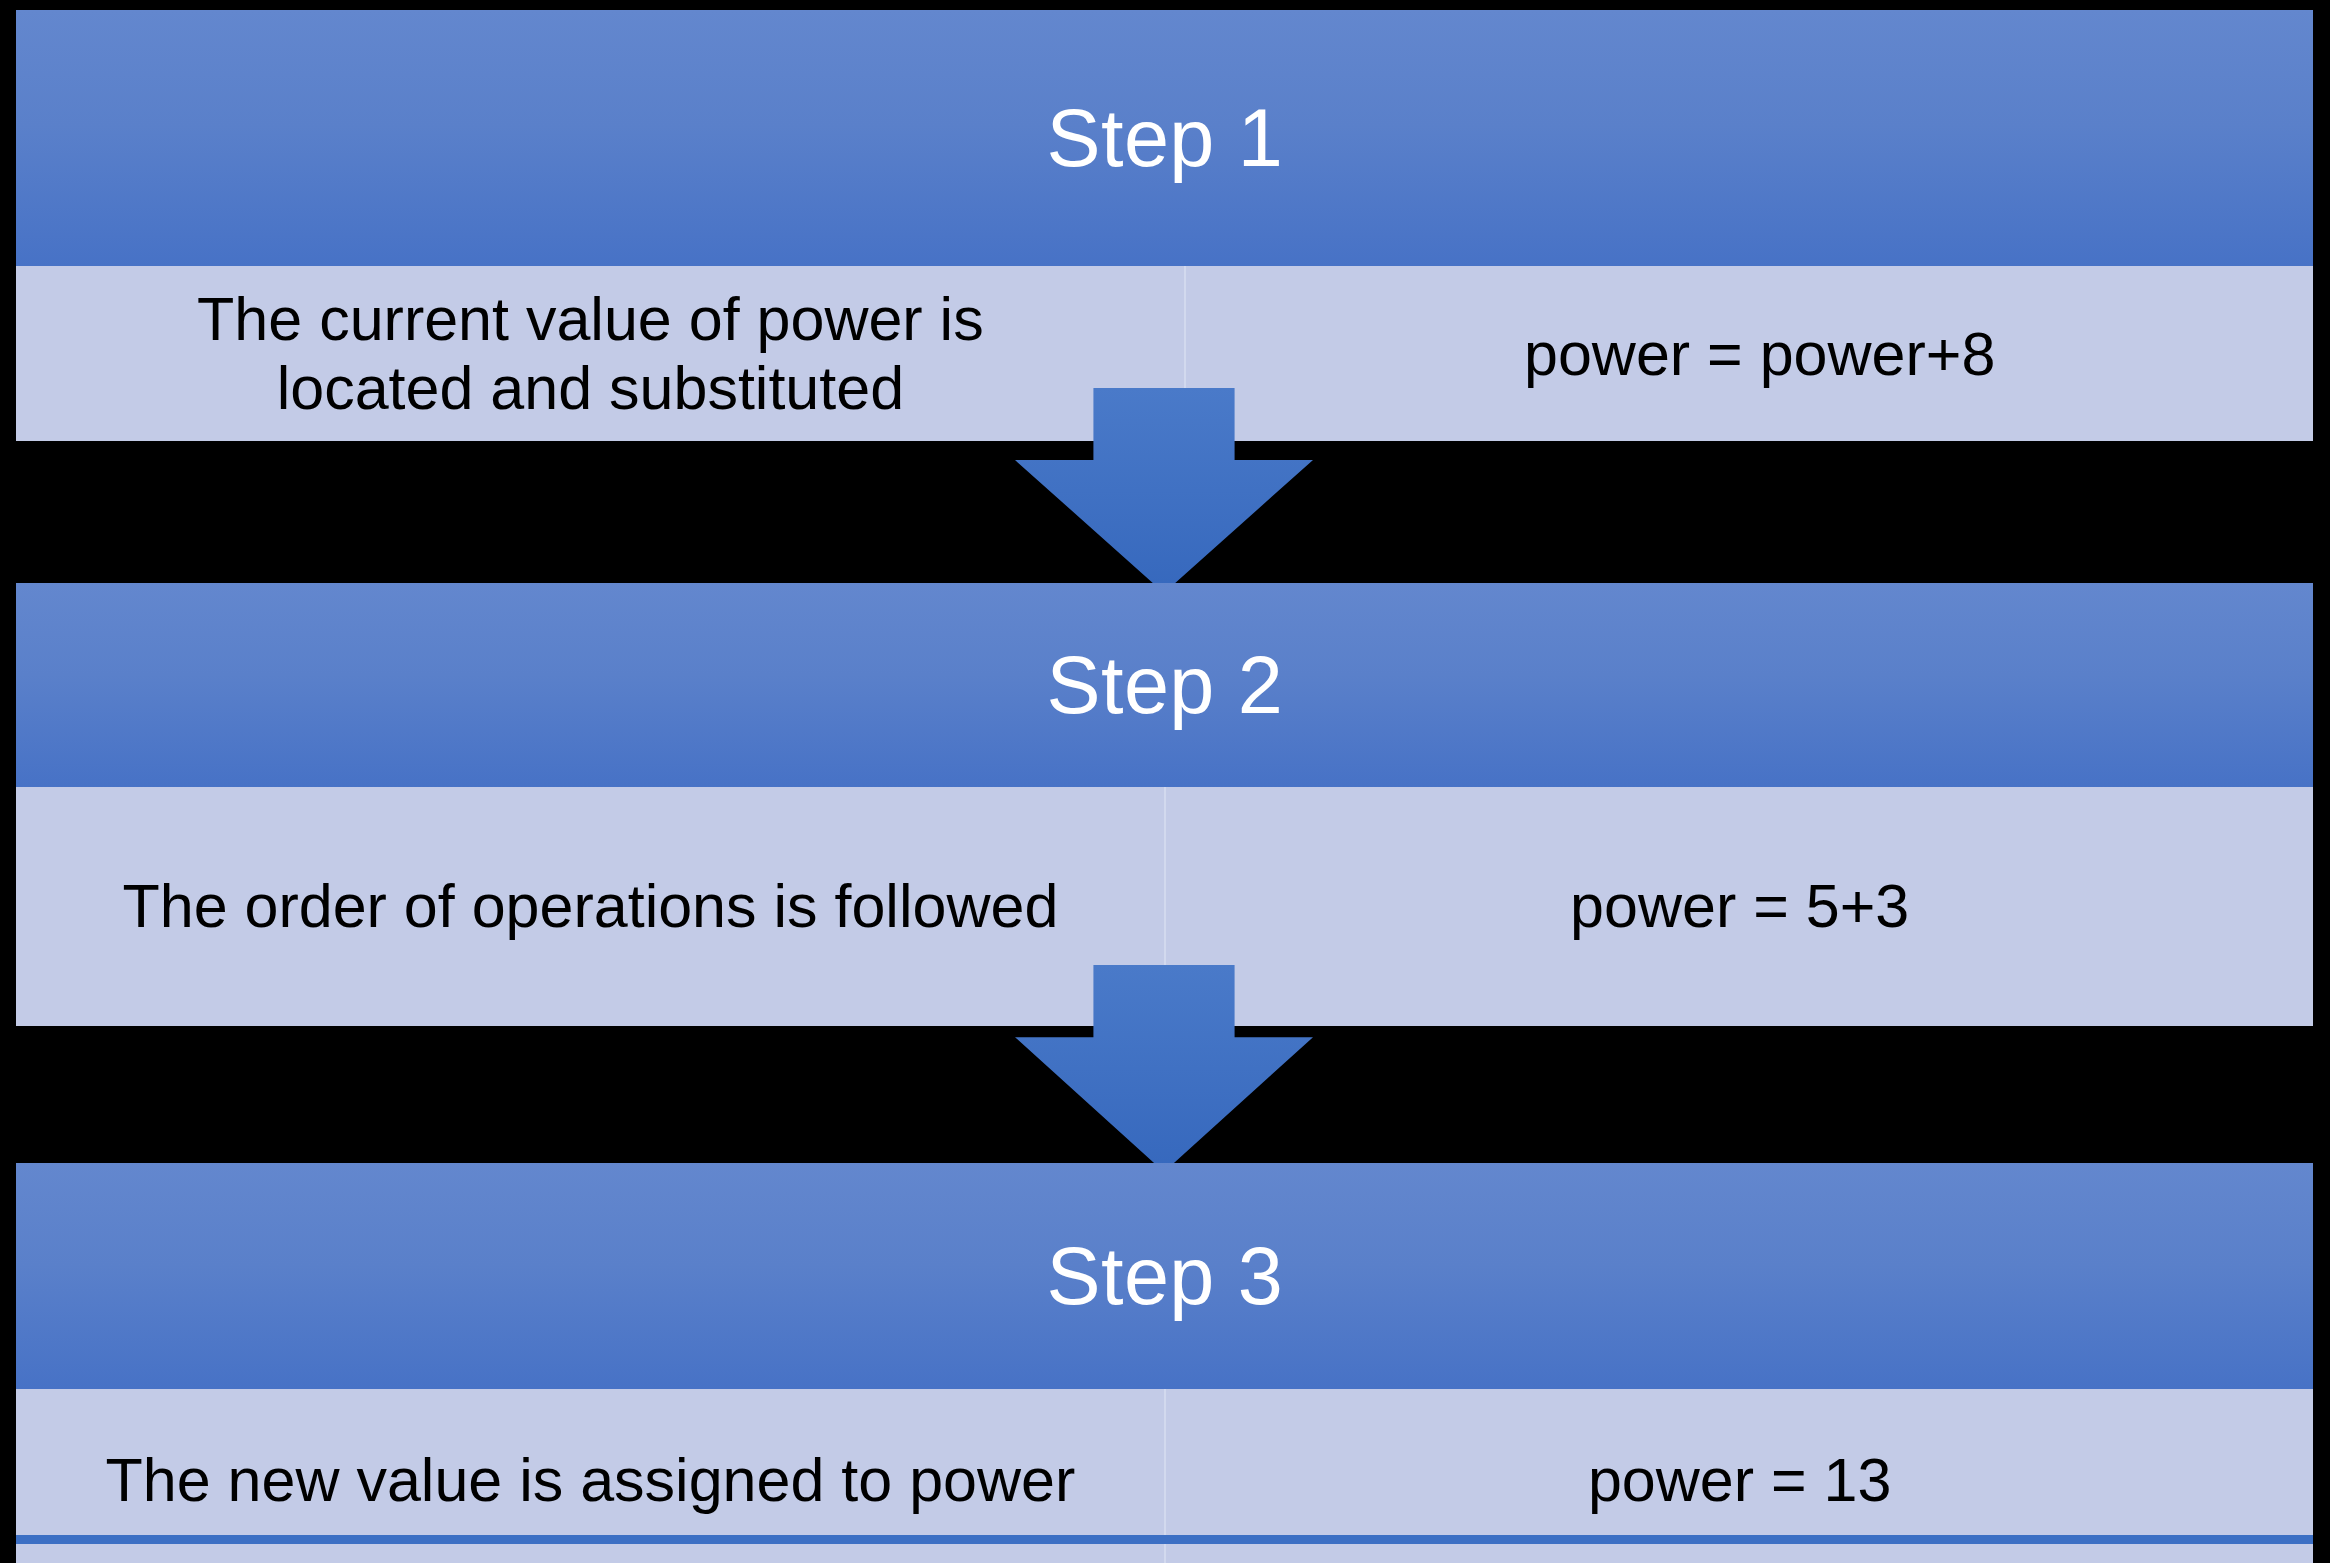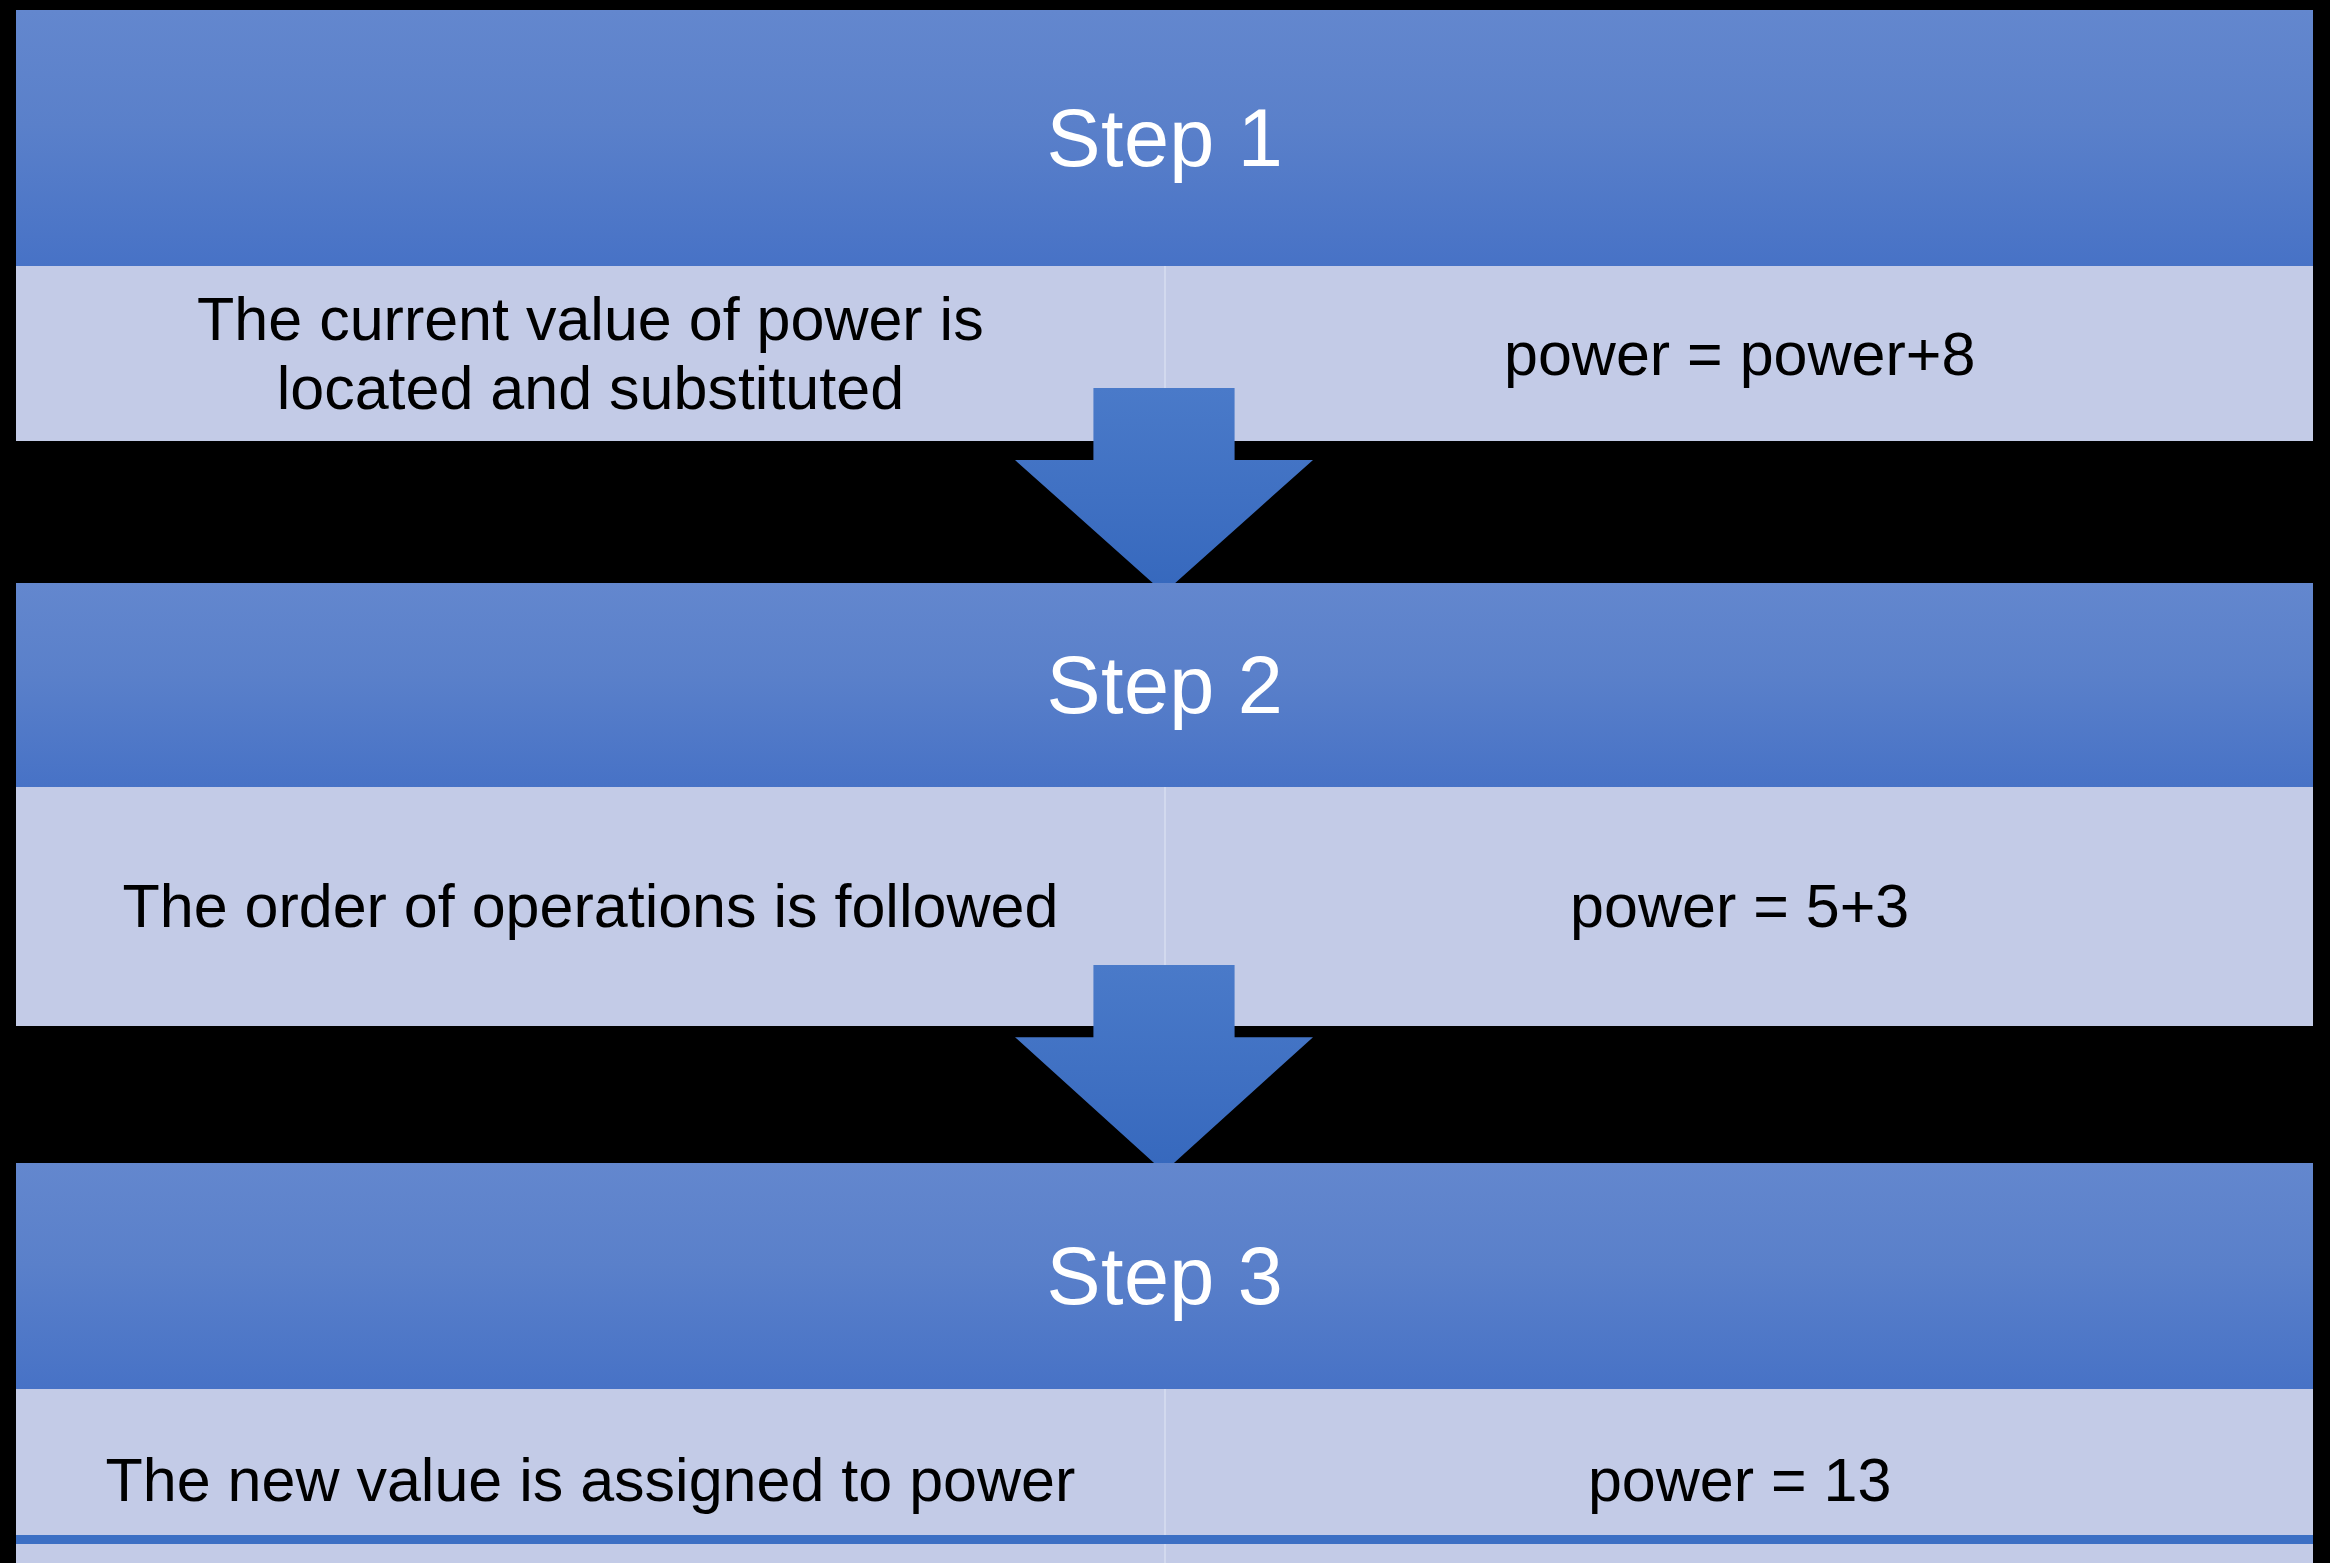--- a/index.html
+++ b/index.html
@@ -108,21 +108,21 @@
 </style>
 </head>
 <body>
 
 <div class="canvas">
 
   <div class="step-card" style="top:10.2px;">
     <div class="step-header" style="height:256px;">
       <div class="step-header-title">Step 1</div>
     </div>
-    <div class="step-body" style="height:175px;">
+    <div class="step-body" style="height:175px;gap:20px;">
       <div class="cell-left">
         <div class="cell-text">The current value of power is
 located and substituted</div>
       </div>
       <div class="cell-divider"></div>
       <div class="cell-right">
         <div class="cell-text">power = power+8</div>
       </div>
     </div>
   </div>

